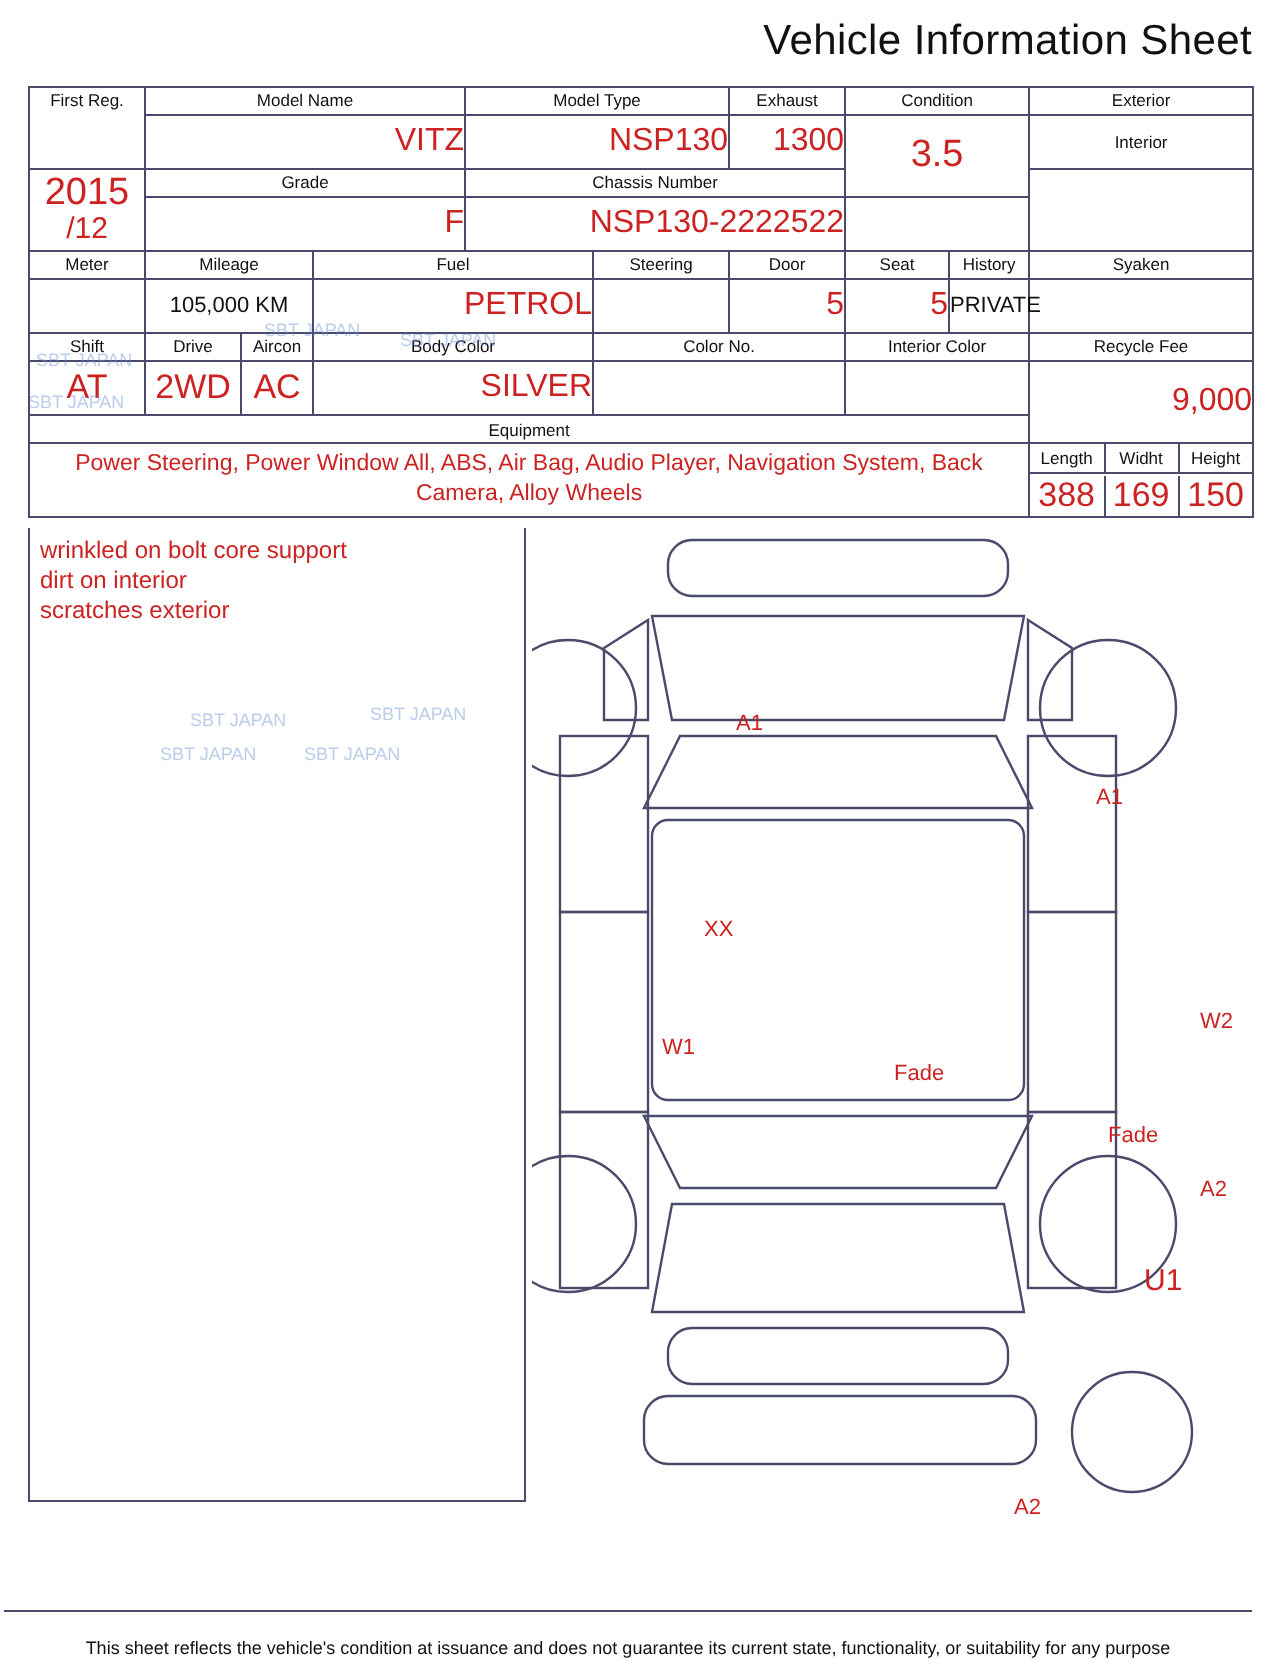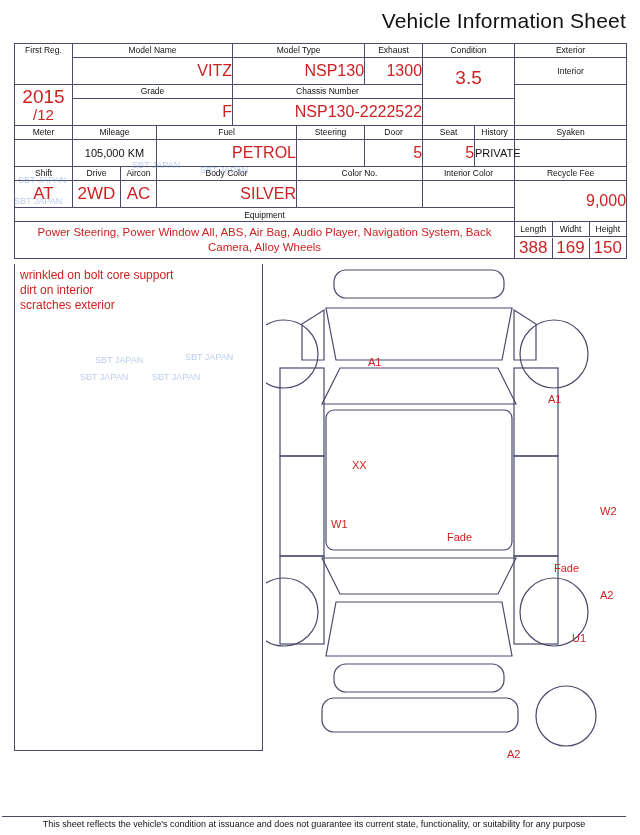--- a/index.html
+++ b/index.html
@@ -107,21 +107,21 @@
     position: relative;
     margin-left: 3px;
   }
   .footer {
     position: absolute;
     left: 2px; right: 14px;
     bottom: 6px;
     border-top: 1px solid #4a4a6a;
     font-size: 9px;
     color: #111;
-    padding-top: 2px;
+    padding-top: 13px;
     text-align: center;
   }
   .wm {
     position: absolute;
     color: #6a8fd6;
     opacity: .45;
     font-size: 9px;
     pointer-events: none;
     white-space: nowrap;
   }
@@ -314,21 +314,21 @@
 
   <div class="footer">This sheet reflects the vehicle's condition at issuance and does not guarantee its current state, functionality, or suitability for any purpose</div>
 <div style="position: absolute; left: 368px; top: 356px; color: rgb(204, 34, 34); font-size: 11px;">A1</div>
     <div style="position: absolute; left: 548px; top: 393px; color: rgb(204, 34, 34); font-size: 11px;">A1</div>
     <div style="position: absolute; left: 352px; top: 459px; color: rgb(204, 34, 34); font-size: 11px;">XX</div>
     <div style="position: absolute; left: 554px; top: 505px; color: rgb(204, 34, 34); font-size: 11px; margin-left: 46px;">W2</div>
     <div style="position: absolute; left: 331px; top: 518px; color: rgb(204, 34, 34); font-size: 11px;">W1</div>
     <div style="position: absolute; left: 447px; top: 531px; color: rgb(204, 34, 34); font-size: 11px;">Fade</div>
     <div style="position: absolute; left: 554px; top: 562px; color: rgb(204, 34, 34); font-size: 11px;">Fade</div>
     <div style="position: absolute; left: 600px; top: 589px; color: rgb(204, 34, 34); font-size: 11px;">A2</div>
-    <div style="position: absolute; left: 553px; top: 632px; color: rgb(204, 34, 34); font-size: 11px; padding-left: 19px;">U1</div>
+    <div style="position: absolute; left: 553px; top: 632px; color: rgb(204, 34, 34); font-size: 15px; padding-left: 19px;">U1</div>
     <div style="position: absolute; left: 507px; top: 748px; color: rgb(204, 34, 34); font-size: 11px;">A2</div>
     <div class="wm" style="left: 132px; top: 160px;">SBT JAPAN</div>
     <div class="wm" style="left: 18px; top: 175px;">SBT JAPAN</div>
     <div class="wm" style="left: 200px; top: 165px;">SBT JAPAN</div>
     <div class="wm" style="left: 14px; top: 196px;">SBT JAPAN</div>
     <div class="wm" style="left: 95px; top: 355px;">SBT JAPAN</div>
     <div class="wm" style="left: 185px; top: 352px;">SBT JAPAN</div>
     <div class="wm" style="left: 80px; top: 372px;">SBT JAPAN</div>
     <div class="wm" style="left: 152px; top: 372px;">SBT JAPAN</div>
   </div>

